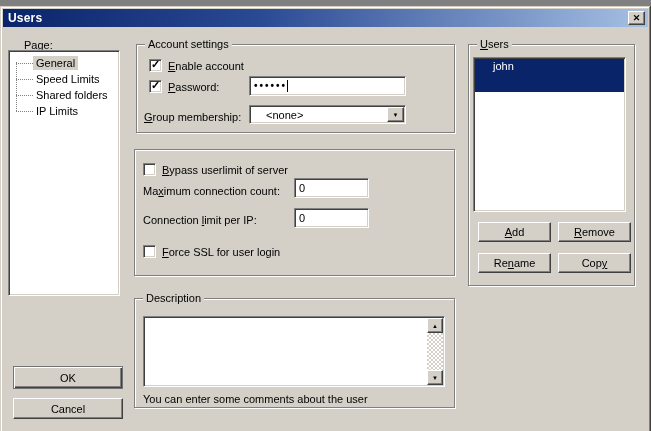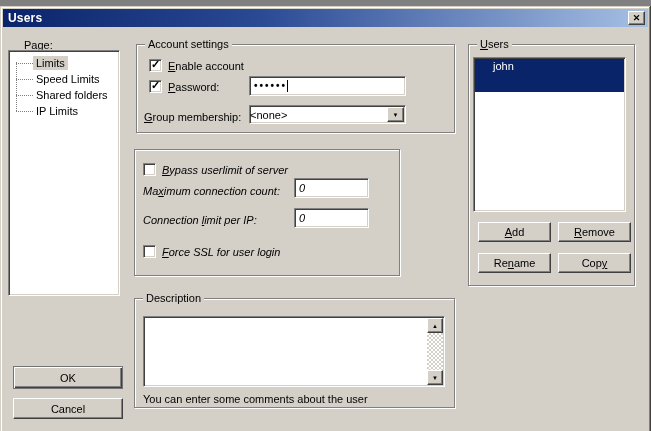--- a/index.html
+++ b/index.html
@@ -52,21 +52,21 @@
   .tree-item { display:flex; align-items:center; height:16px; padding-left:7px; }
   .tree-item .hline { width:17px; border-top:1px dotted #808080; }
   .tree-item .tree-label { padding:1px 3px; }
   .tree-item .tree-label.selected { background:#d4d0c8; }
   .listbox { position:absolute; padding:1px; }
   .user-row { height:33px; line-height:15px; padding-left:18px; }
   .user-row.selected { background:var(--hl); color:#fff; }
   .field { position:absolute; display:flex; align-items:center; padding-left:4px; }
   .pw-dots { font-size:10px; font-weight:bold; letter-spacing:2px; line-height:10px; }
   .caret { width:1px; height:12px; background:#000; }
-  .combo { position:absolute; display:flex; align-items:center; padding-left:0; }
+  .combo { position:absolute; display:flex; align-items:center; padding-left:16px; }
   .combo-btn {
     position:absolute; right:1px; top:1px; bottom:1px; width:17px; background:#d4d0c8;
     border:1px solid; border-color:#ffffff #404040 #404040 #ffffff;
     box-shadow: inset -1px -1px 0 #808080; display:flex; align-items:center; justify-content:center;
   }
   .arrow { font-size:6px; color:#000; line-height:6px; }
   .textarea-wrap { position:absolute; }
   .vscroll { position:absolute; right:1px; top:1px; bottom:1px; width:16px; }
   .scroll-btn {
     position:absolute; left:0; width:16px; height:15px; background:#d4d0c8;
@@ -91,21 +91,21 @@
   <div class="titlebar" style="background: linear-gradient(90deg, rgb(10, 36, 106) 0%, rgb(42, 74, 148) 40%, rgb(166, 192, 228) 100%);">
     <span class="title">Users</span>
     <button class="close-btn"><span>✕</span></button>
   </div>
 
   <div class="label" style="left:24px; top:33px;">Page:</div>
   <div class="tree sunken">
     <div class="tree-vline"></div>
     <div class="tree-item">
       <span class="hline"></span>
-      <span class="tree-label selected">Limits</span>
+      <span class="tree-label selected">General</span>
     </div>
     <div class="tree-item">
       <span class="hline"></span>
       <span class="tree-label">Speed Limits</span>
     </div>
     <div class="tree-item">
       <span class="hline"></span>
       <span class="tree-label">Shared folders</span>
     </div>
     <div class="tree-item">
@@ -128,21 +128,21 @@
     </div>
     <span class="label" style="left:7px; top:66px;"><u>G</u>roup membership:</span>
     <div class="combo sunken" style="left:112px; top:60px; width:157px; height:19px;">
       <span>&lt;none&gt;</span>
       <span class="combo-btn">
           <span class="arrow">▼</span>
         </span>
     </div>
   </div>
 
-  <div class="groupbox" style="left:134px; top:143px; width:266px; height:127px;font-style:italic;">
+  <div class="groupbox" style="left:134px; top:143px; width:321px; height:127px;">
     <span class="checkbox" style="left:8px; top:13px;"></span>
     <span class="label" style="left:27px; top:14px;"><u>B</u>ypass userlimit of server</span>
     <span class="label" style="left:8px; top:35px;">Ma<u>x</u>imum connection count:</span>
     <div class="field sunken" style="left:159px; top:28px; width:75px; height:20px;">
       <span>0</span>
     </div>
     <span class="label" style="left:8px; top:64px;">Connection <u>l</u>imit per IP:</span>
     <div class="field sunken" style="left:159px; top:58px; width:75px; height:20px;">
       <span>0</span>
     </div>

